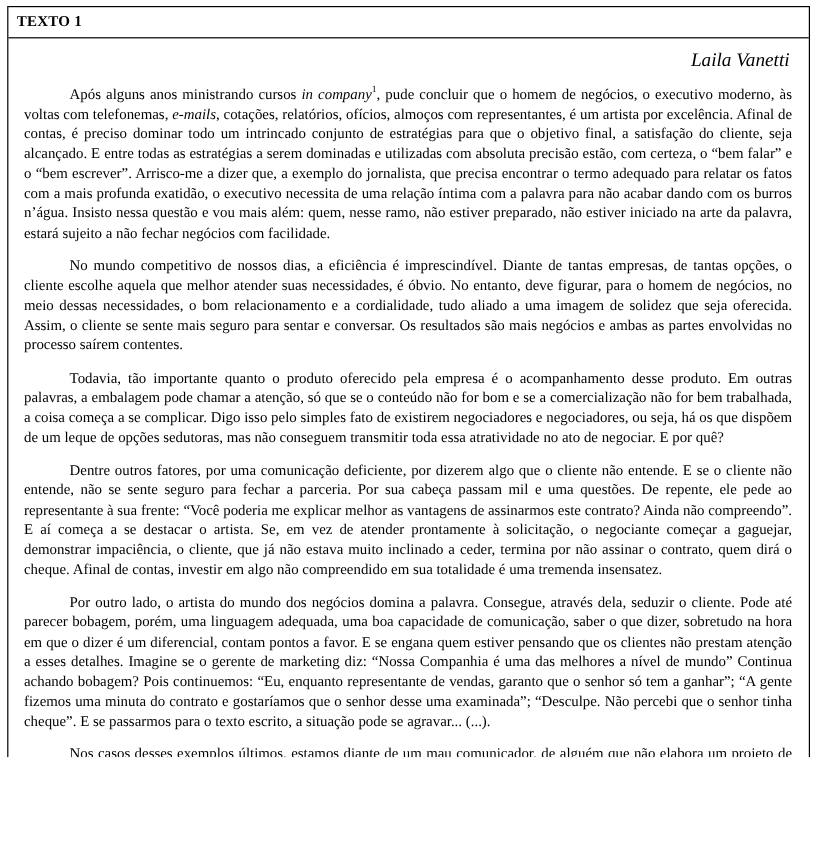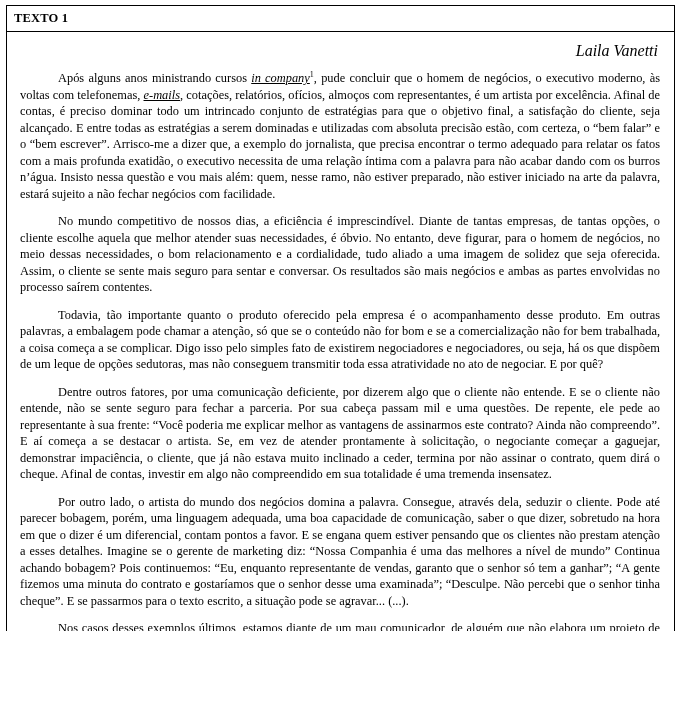--- a/index.html
+++ b/index.html
@@ -55,21 +55,21 @@
   p.para {
     margin: 0 0 11px 0;
     text-align: justify;
     text-indent: 38px;
     font-size: 12.4px;
     line-height: 1.33;
   }
   p.para:last-child {
     margin-bottom: 0;
   }
-  .it { font-style: italic; text-decoration: underline; }
+  .it { font-style: italic; }
   sup { font-size: 8px; vertical-align: super; }
 </style>
 </head>
 <body>
 
 <div class="page">
   <div class="doc-frame">
 
     <div class="header-band">
       <span>TEXTO 1</span>

